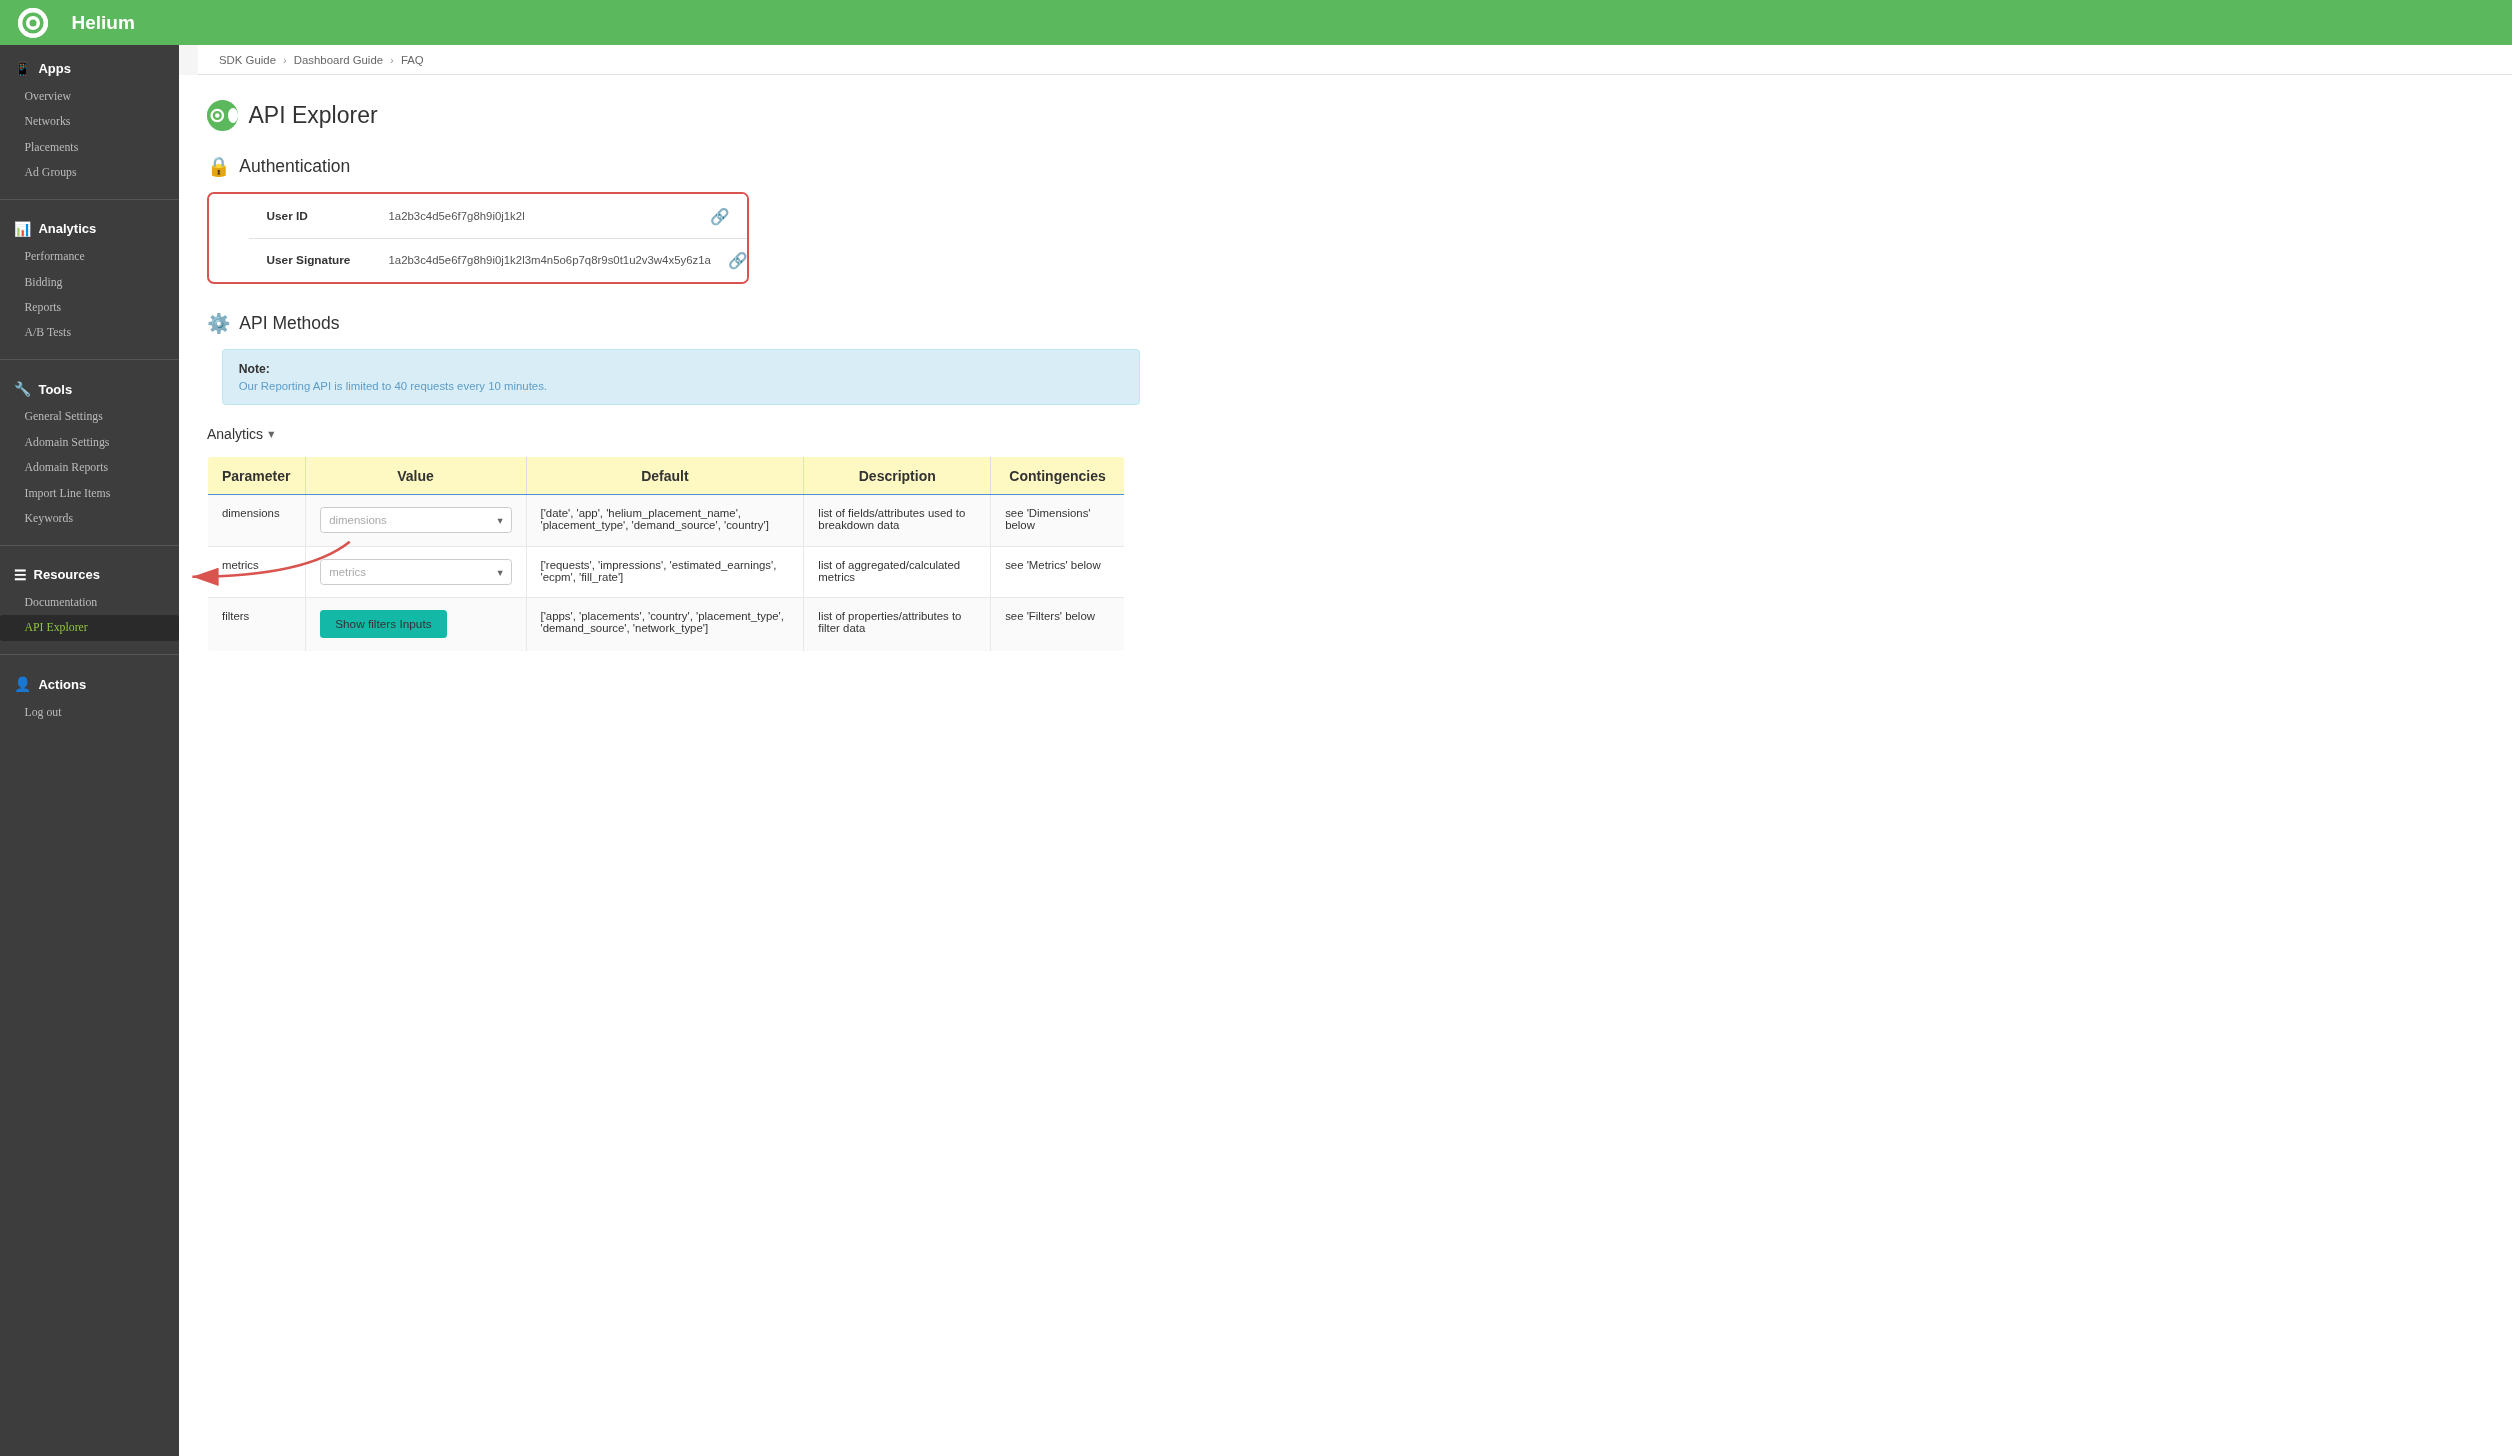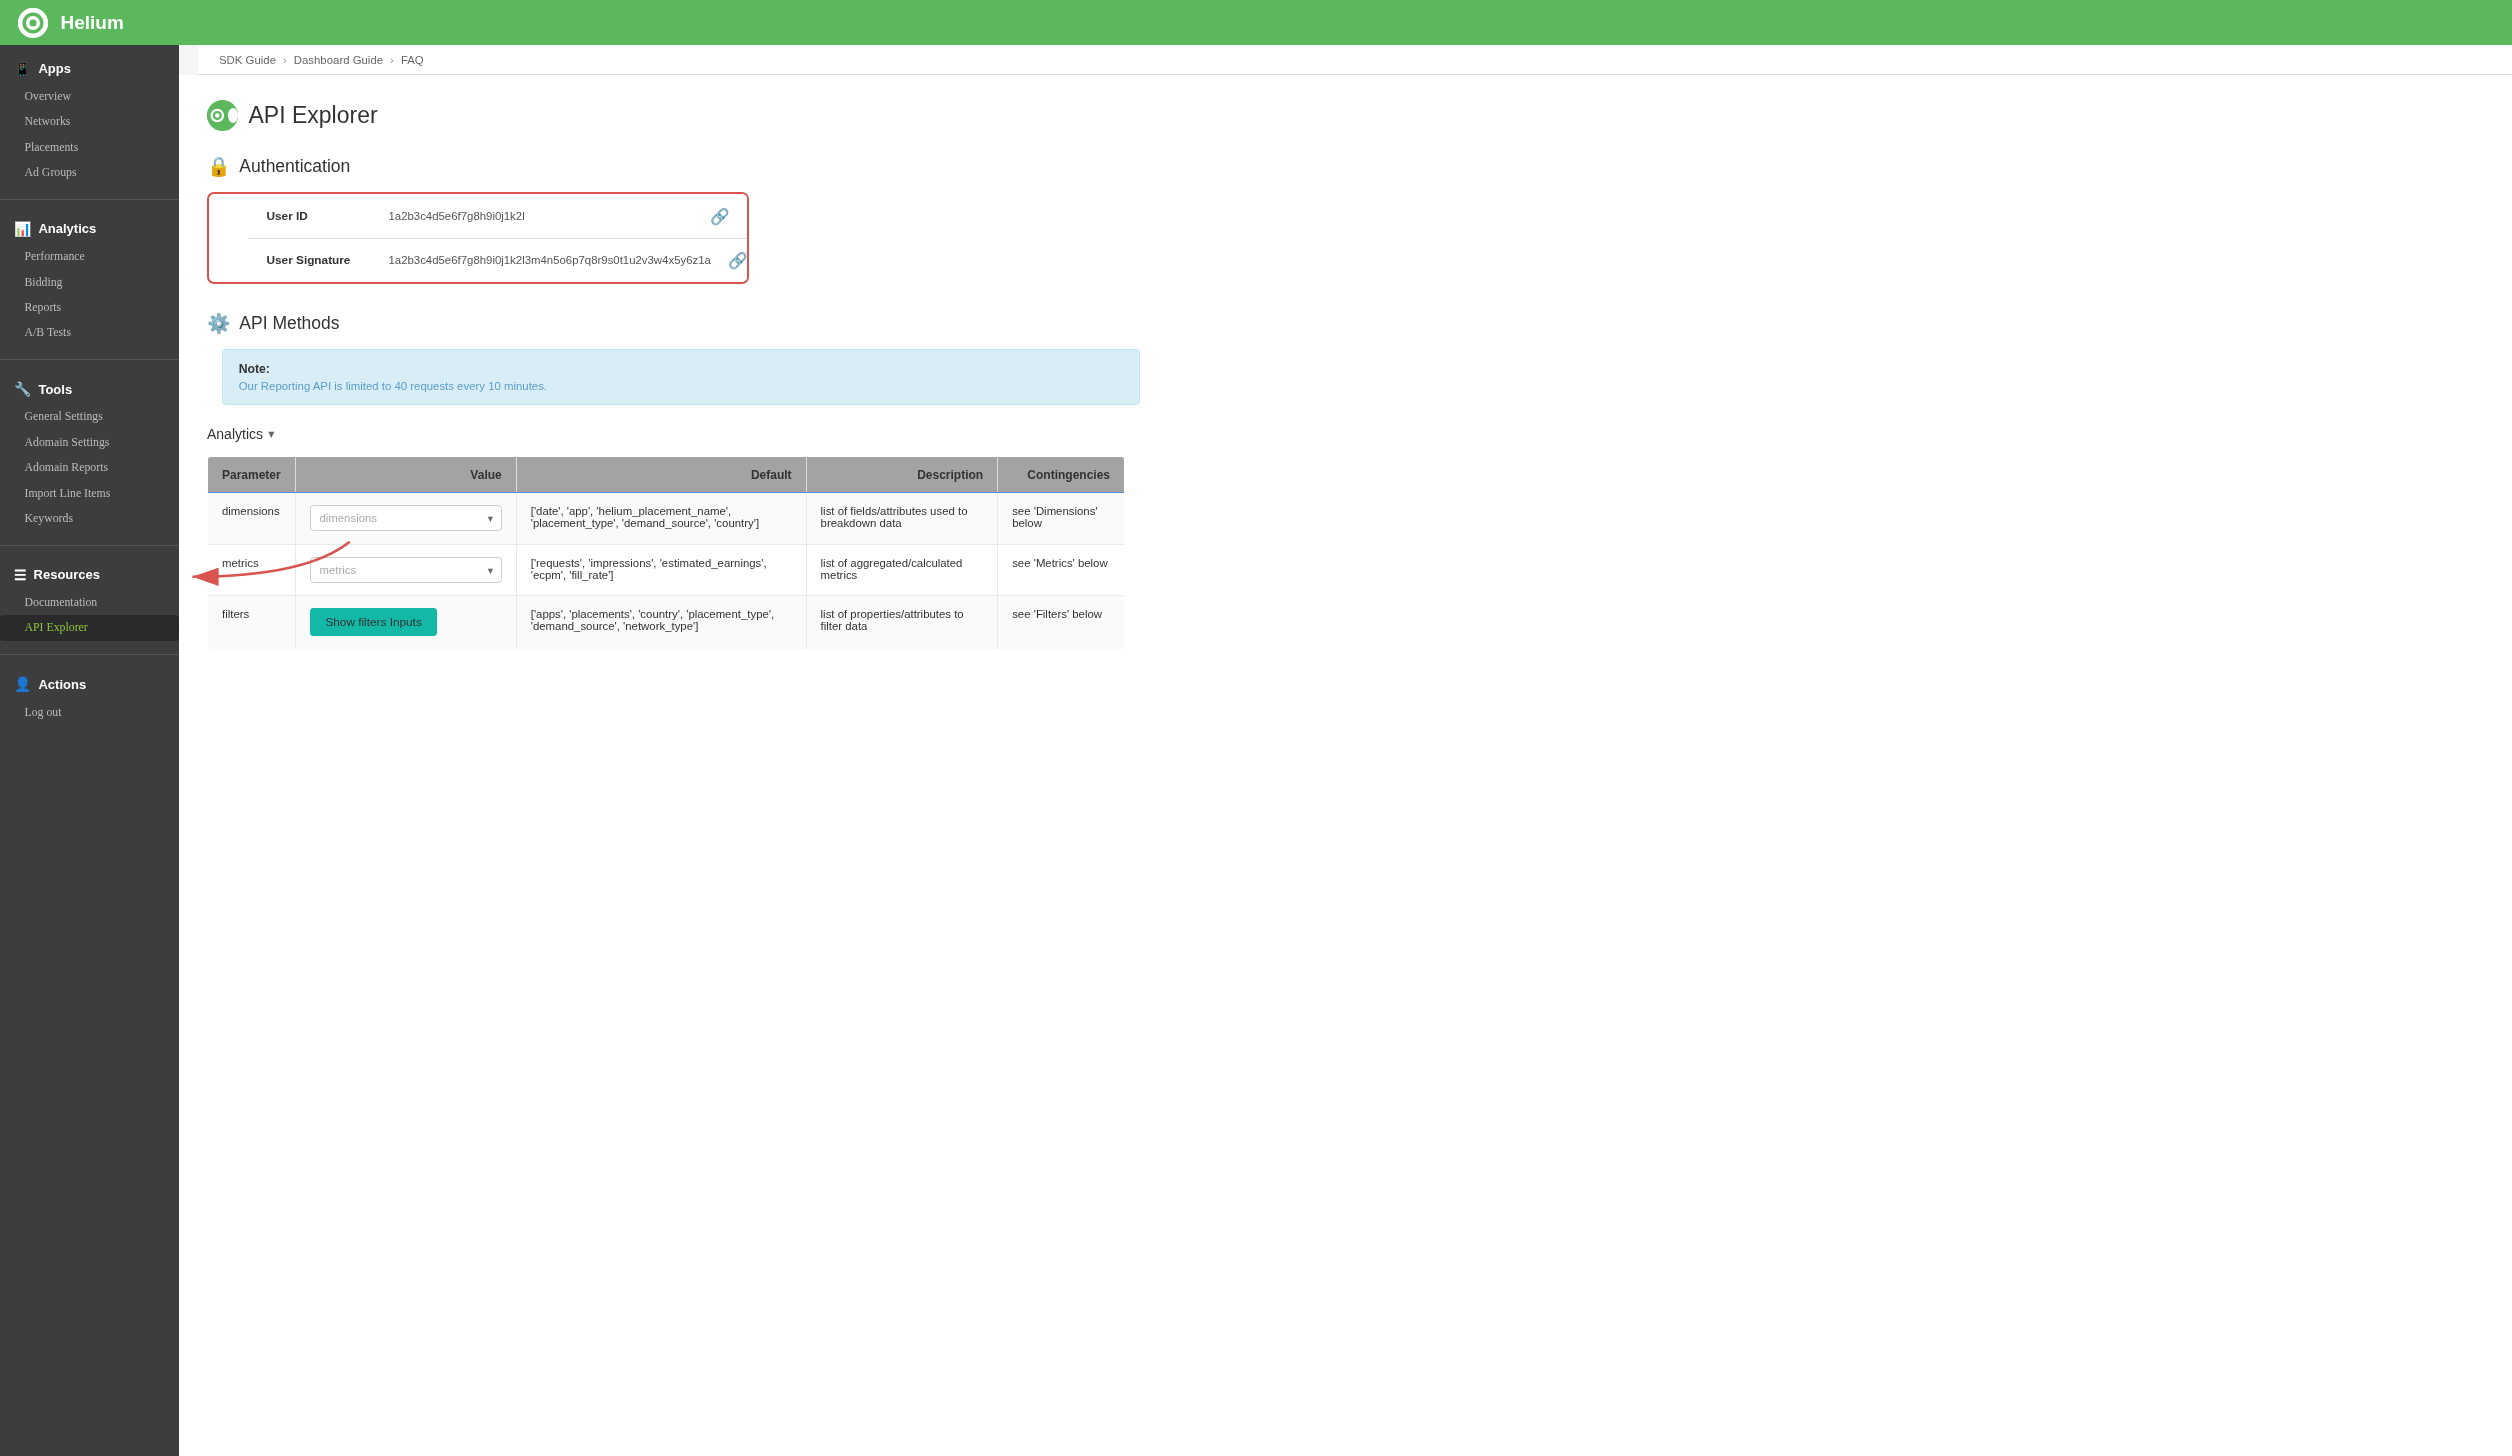--- a/index.html
+++ b/index.html
@@ -1,20 +1,20 @@
 <!DOCTYPE html>
 <html style="font-size:14px"><head>
   <meta charset="utf-8">
   <style>
     * { box-sizing: border-box; margin: 0; padding: 0; }
     body { font-family: -apple-system, BlinkMacSystemFont, 'Segoe UI', Helvetica, Arial, sans-serif; font-size: 12.2px; background: #f5f5f5; display: flex; flex-direction: column; height: 100vh; overflow: hidden; }
 
     
     .topbar { height: 45px; background: #5cb85c; display: flex; align-items: center; padding: 0 17.5px; flex-shrink: 0; }
-    .topbar-logo { display: flex; align-items: center; gap: 13px; color: white; font-size: 19px; font-weight: bold; }
+    .topbar-logo { display: flex; align-items: center; gap: 24px; color: white; font-size: 19px; font-weight: bold; }
     .logo-circle { width: 30px; height: 30px; border-radius: 50%; background: white; display: flex; align-items: center; justify-content: center; }
 
     
     .main-layout { display: flex; flex: 1; overflow: hidden; }
 
     
     .sidebar { width: 179px; background: #3d3d3d; color: #ccc; overflow-y: auto; flex-shrink: 0; }
     .sidebar-section { padding: 8.7px 0; }
     .sidebar-section-header { display: flex; align-items: center; gap: 7px; padding: 7px 14px; color: #fff; font-size: 13px; font-weight: 600; cursor: pointer; }
     .sidebar-section-header .icon { font-size: 14px; }
@@ -53,21 +53,21 @@
     .note-box { background: #d9edf7; border: 0.9px solid #bce8f1; border-radius: 3.5px; padding: 12.2px 15.7px; max-width: 918px; margin-bottom: 21px; margin-left: 15px; }
     .note-title { font-weight: bold; color: #333; margin-bottom: 3.5px; }
     .note-text { color: #5b9dc9; font-size: 11.4px; }
 
     
     .analytics-header { display: flex; align-items: center; gap: 5.2px; font-size: 14px; font-weight: 500; color: #333; margin-bottom: 14px; cursor: pointer; }
     .analytics-chevron { font-size: 12.2px; color: #666; }
 
     
     .api-table { width: 100%; max-width: 918px; border-collapse: collapse; border: 0.9px solid #4a90d9; border-radius: 3.5px; overflow: hidden; }
-    .api-table th { background: #a3a3a3; border-bottom: 1.7px solid #4a90d9; padding: 10.5px 14px; text-align: right; font-weight: 600; font-size: 12px; color: #333; border-right: 0.9px solid #ddd; }
+    .api-table th { background: #fef9c3; border-bottom: 1.7px solid #4a90d9; padding: 10.5px 14px; text-align: center; font-weight: 600; font-size: 14px; color: #333; border-right: 0.9px solid #ddd; }
     .api-table th:last-child { border-right: none; }
     .api-table td { padding: 12.2px 14px; border-bottom: 0.9px solid #e8e8e8; border-right: 0.9px solid #e8e8e8; vertical-align: top; font-size: 11.4px; color: #333; }
     .api-table td:last-child { border-right: none; }
     .api-table tr:last-child td { border-bottom: none; }
     .api-table tr:nth-child(odd) td { background: #fafafa; }
     .api-table tr:nth-child(even) td { background: #fff; }
     .select-wrapper { position: relative; display: inline-block; width: 192px; }
     .select-wrapper::after { content: '▾'; position: absolute; right: 8.7px; top: 50%; transform: translateY(-50%); color: #666; pointer-events: none; font-size: 10.5px; }
     .select-wrapper select { width: 100%; border: 0.9px solid #ccc; border-radius: 3.5px; padding: 6.1px 24.5px 6.1px 8.7px; font-size: 11.4px; color: #aaa; background: #fff; appearance: none; cursor: pointer; }
 

